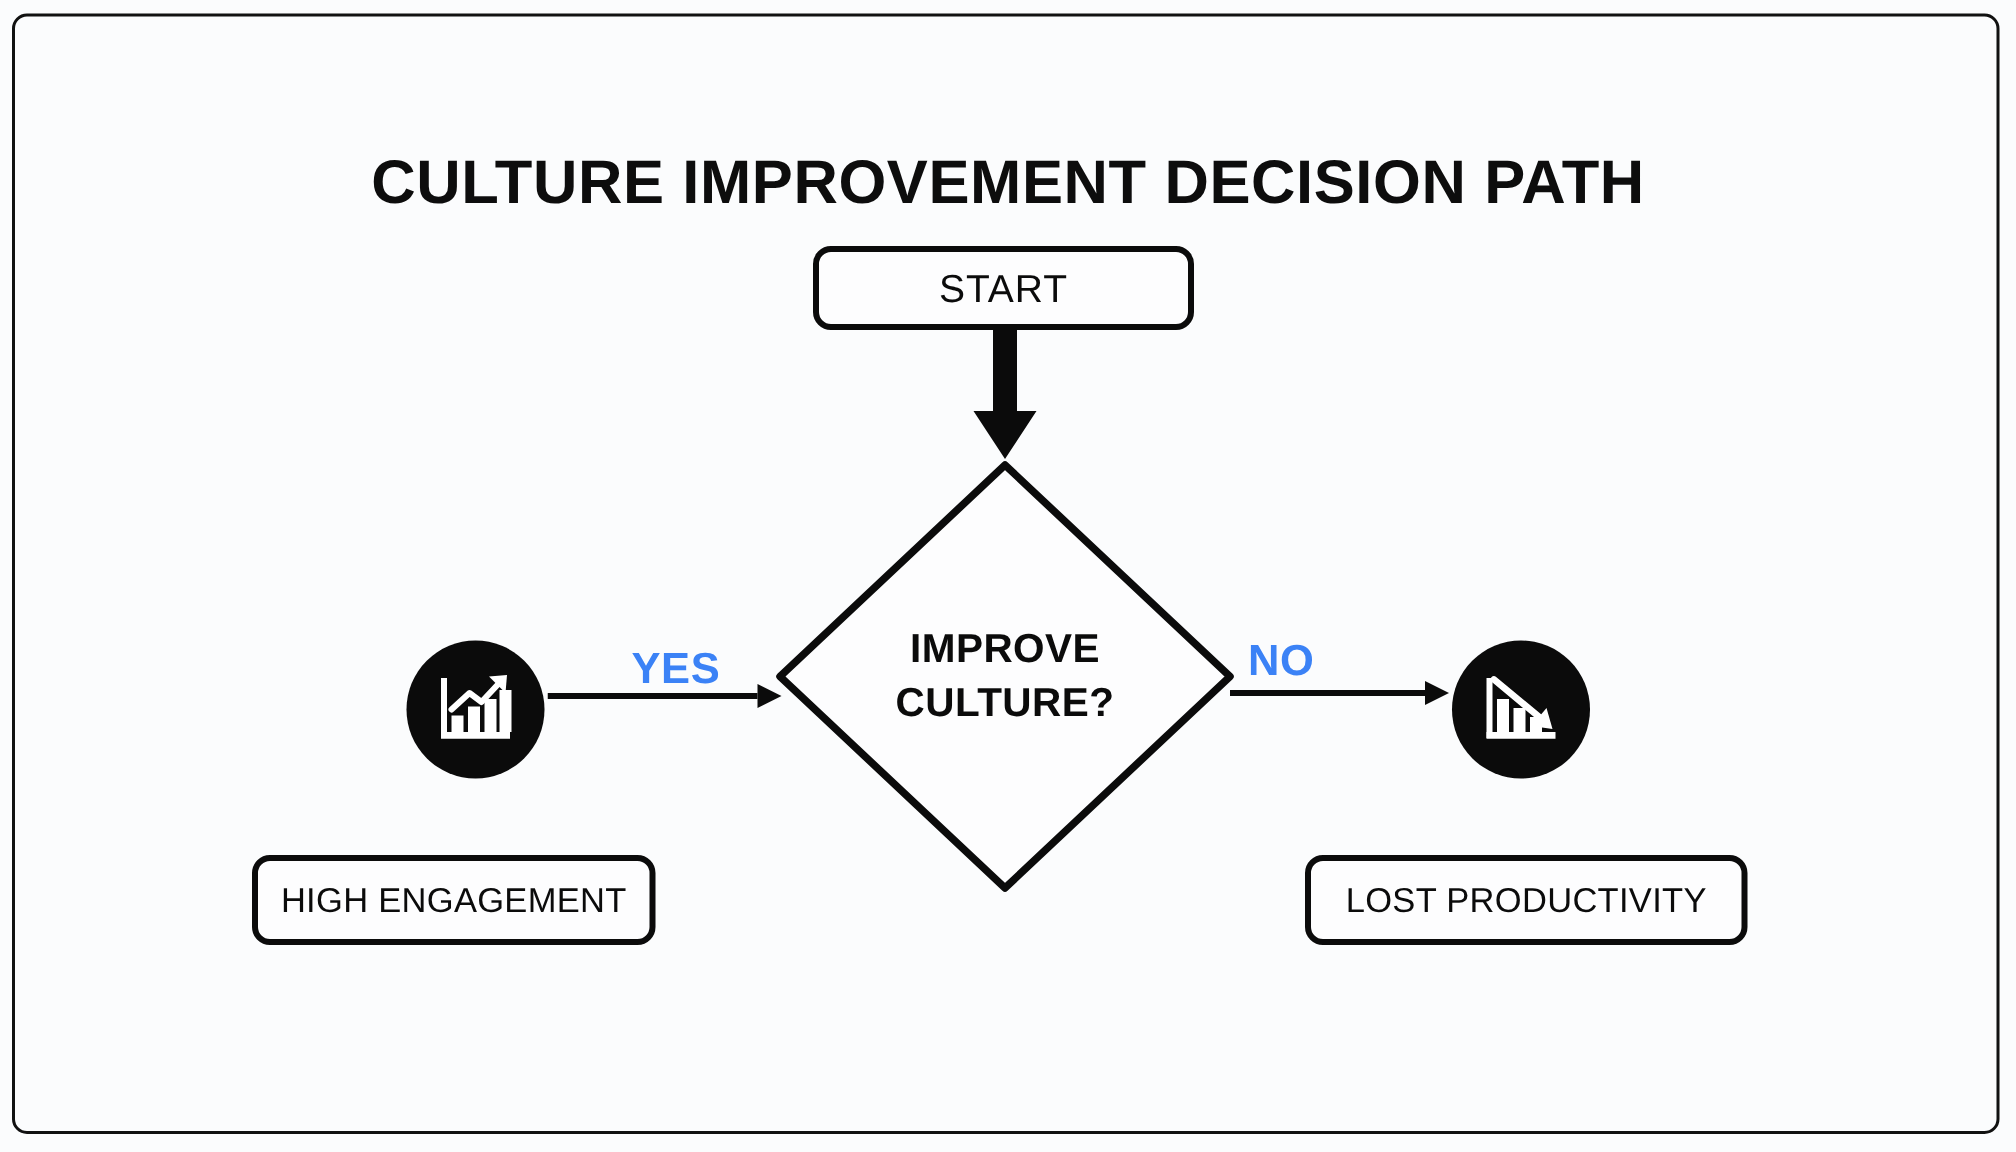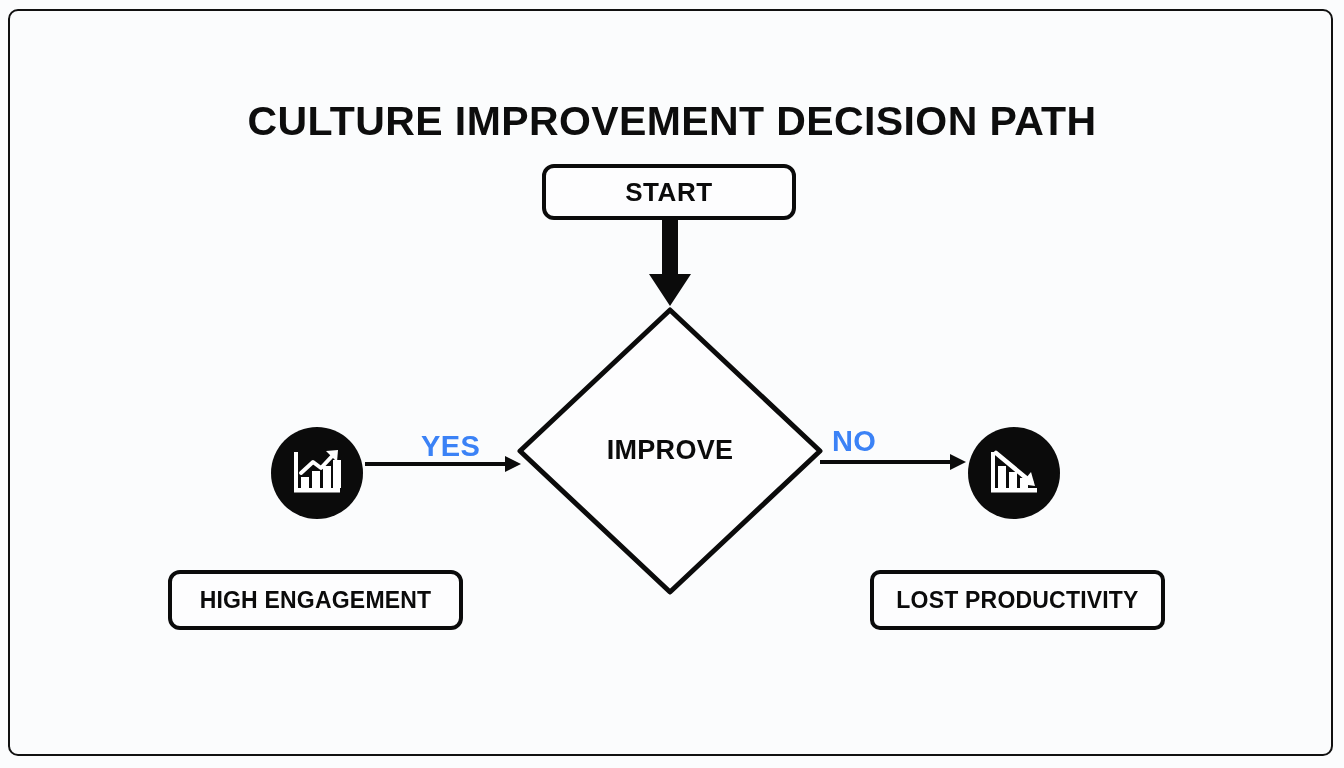--- a/index.html
+++ b/index.html
@@ -46,46 +46,45 @@
   .node-box {
     position: absolute;
     box-sizing: border-box;
     border: 4px solid #0b0b0b;
     border-radius: 12px;
     background: #fdfdfe;
     display: flex;
     align-items: center;
     justify-content: center;
     color: #0b0b0b;
-    font-weight: 700;
+    font-weight: 400;
   }
   #start-box {
     left: 542px;
     top: 164px;
     width: 254px;
     height: 56px;
     font-size: 26px;
     letter-spacing: 0.6px;
   }
   #high-engagement-box {
     left: 168px;
     top: 570px;
-    width: 295px;
+    width: 269px;
     height: 60px;
     font-size: 23px;
     letter-spacing: 0.2px;
   }
   #lost-productivity-box {
     left: 870px;
     top: 570px;
     width: 295px;
     height: 60px;
     font-size: 23px;
     letter-spacing: 0.2px;
-    border-radius: 10px;
   }
   
   #decision-wrap {
     position: absolute;
     left: 512px;
     top: 302px;
     width: 316px;
     height: 298px;
   }
   #decision-wrap svg {
@@ -157,20 +156,21 @@
       <path d="M22 0 H38 V58 H51 L30 90 L9 58 H22 Z" fill="#0b0b0b"></path>
     </svg>
   </div>
 
   <div id="decision-wrap">
     <svg width="316" height="298" viewBox="0 0 316 298" aria-hidden="true">
       <path d="M158 8 L308 149 L158 290 L8 149 Z" fill="#fdfdfe" stroke="#0b0b0b" stroke-width="5" stroke-linejoin="round"></path>
     </svg>
     <div id="decision-label">
       <span>IMPROVE</span>
+      <span>CULTURE?</span>
     </div>
   </div>
 
   <div id="label-yes" class="edge-label">YES</div>
 
   <div id="arrow-yes" class="connector">
     <svg width="160" height="24" viewBox="0 0 160 24" aria-hidden="true">
       <line x1="0" y1="12" x2="140" y2="12" stroke="#0b0b0b" stroke-width="4"></line>
       <path d="M140 4 L156 12 L140 20 Z" fill="#0b0b0b"></path>
     </svg>

